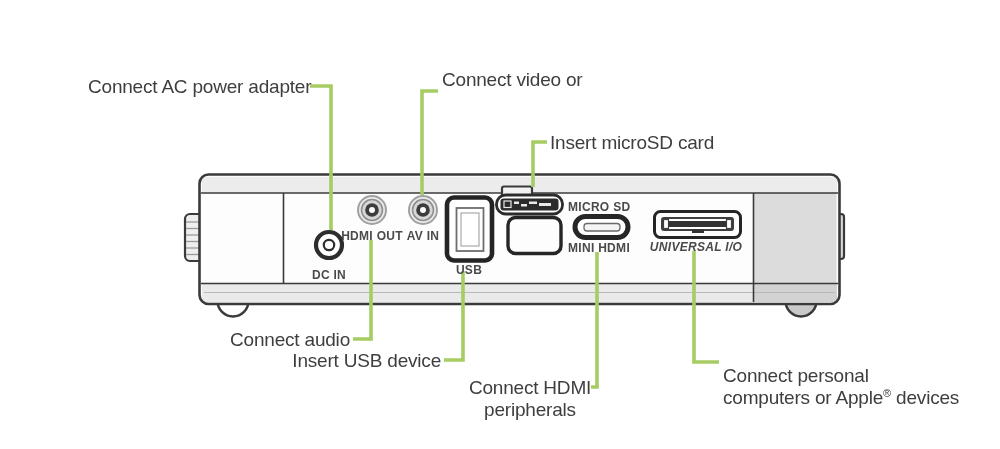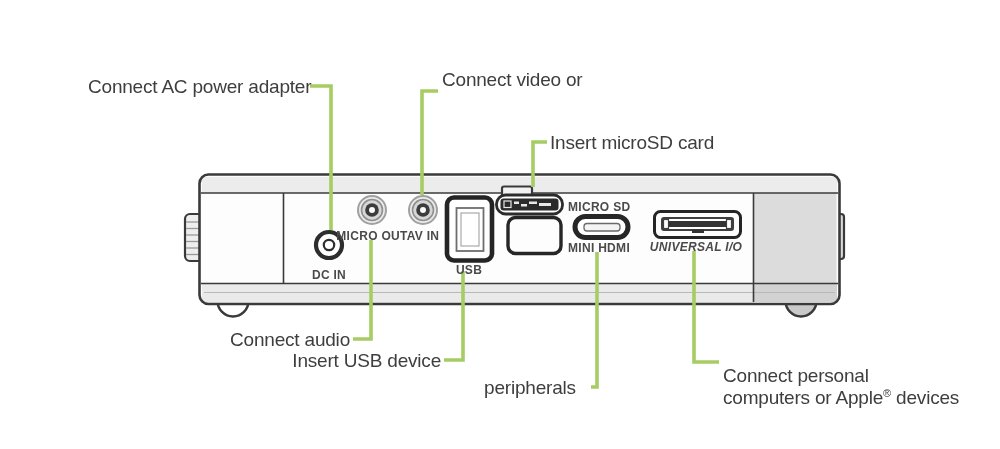--- a/index.html
+++ b/index.html
@@ -148,29 +148,30 @@
 
   <div class="callout align-right" style="right:650px;top:329px;">
     <span>Connect audio</span>
   </div>
 
   <div class="callout align-right" style="right:559px;top:350px;">
     <span>Insert USB device</span>
   </div>
 
   <div class="callout align-center" style="left:459px;top:377px;width:142px;">
+    <div>Connect HDMI</div>
     <div>peripherals</div>
   </div>
 
   <div class="callout" style="left:723px;top:344px;margin-top:21px;">
     <div>Connect personal</div>
     <div><span>computers or Apple</span><sup>®</sup><span> devices</span></div>
   </div>
 
   <div class="port-label" style="left:329px;top:268px;">DC IN</div>
-  <div class="port-label" style="left:372px;top:229px;">MICRO OUT</div>
+  <div class="port-label" style="left:372px;top:229px;">HDMI OUT</div>
   <div class="port-label" style="left:423px;top:229px;">AV IN</div>
   <div class="port-label" style="left:469px;top:263px;">USB</div>
   <div class="port-label no-center" style="left:568px;top:200px;">MICRO SD</div>
   <div class="port-label" style="left:599px;top:241px;">MINI HDMI</div>
   <div class="port-label" style="left:696px;top:240px;font-style:italic;">UNIVERSAL I/O</div>
 
 </div>
 
 </body></html>

